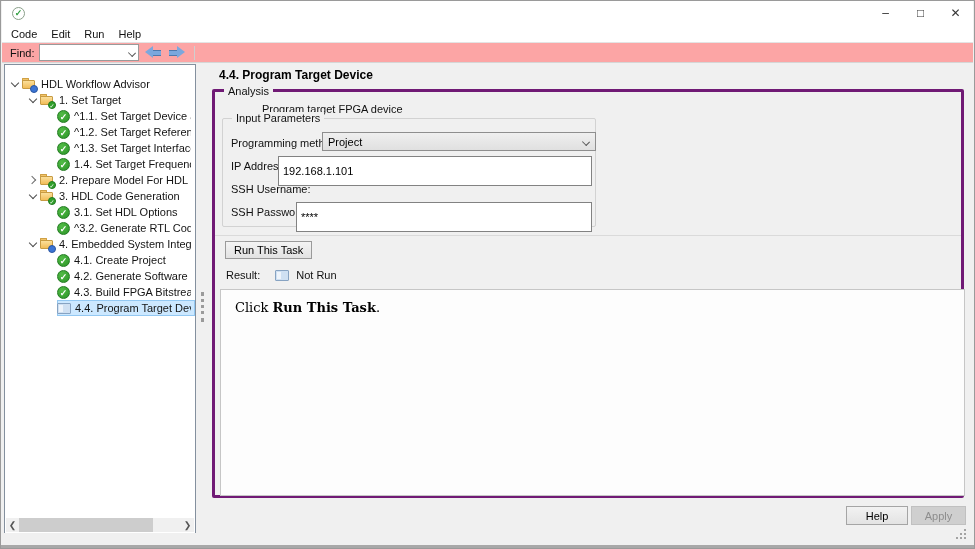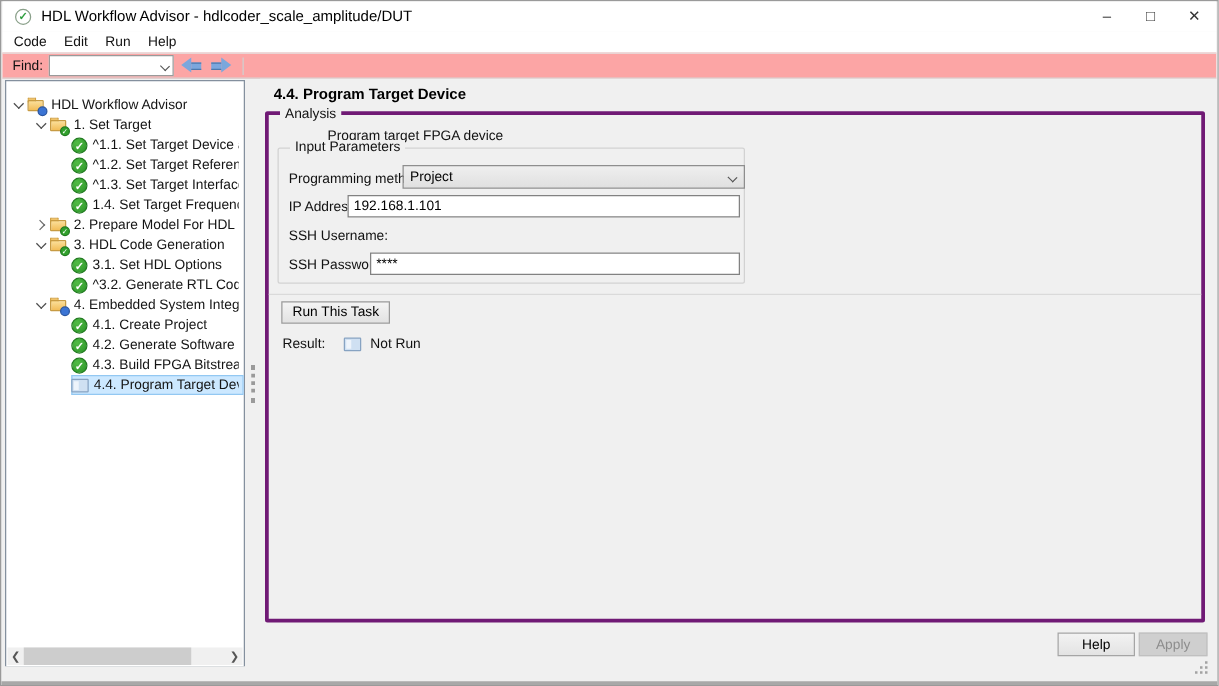--- a/index.html
+++ b/index.html
@@ -65,21 +65,21 @@
   .rpanel{position:absolute;left:207px;top:62px;width:765px;height:471px;background:#f0f0f0;}
   .ptitle{position:absolute;left:11px;top:5px;font-size:12px;font-weight:bold;color:#000;}
   .groupbox{position:absolute;border:3px solid #701a75;border-radius:2px;text-decoration:underline;}
   .gb-analysis{left:4px;top:26px;width:752px;height:409px;}
   .gb-legend{position:absolute;top:-7px;left:9px;background:#f0f0f0;padding:0 4px;color:#111;}
   .desc{position:absolute;left:25px;top:11px;color:#111;margin-left:22px;}
   .gb-input{left:7px;top:26px;width:374px;height:109px;border:1px solid #d2d2d2;border-radius:2px;position:absolute;}
   .flabel{position:absolute;color:#111;}
   .combo{position:absolute;height:19px;background:linear-gradient(#efefef,#e0e0e0);border:1px solid #8e8e8e;display:flex;align-items:center;padding-left:5px;color:#000;}
   .combo .combochev{top:6px;right:6px;}
-  .tfield{position:absolute;height:18px;background:#fff;border:1px solid #828282;font-size:11px;font-family:"Liberation Sans",sans-serif;padding:0 4px;color:#000;outline:none;}
+  .tfield{position:absolute;height:30px;background:#fff;border:1px solid #828282;font-size:11px;font-family:"Liberation Sans",sans-serif;padding:0 4px;color:#000;outline:none;}
   .sep{position:absolute;left:0;top:143px;width:100%;border-top:1px solid #dadada;}
   .runbtn{position:absolute;left:10px;top:149px;height:18px;padding:0 8px;background:linear-gradient(#f4f4f4,#e2e2e2);border:1px solid #9a9a9a;font-size:11px;font-family:"Liberation Sans",sans-serif;color:#000;}
   .resultrow{position:absolute;left:11px;top:177px;display:flex;align-items:center;}
   .resultlabel{color:#111;}
   .resultrow .ic.notrun{margin-left:15px;}
   .resultstatus{margin-left:7px;color:#111;}
   .msgbox{position:absolute;left:5px;top:197px;width:745px;height:207px;background:#fdfdfd;border:1px solid #c6c6c6;}
   .msgtext{margin:10px 0 0 14px;font-family:"DejaVu Serif",serif;font-size:13px;color:#000;}
   .msgtext b{font-weight:bold;}
   .footbtn{position:absolute;top:443px;height:19px;font-size:11px;font-family:"Liberation Sans",sans-serif;text-align:center;}
@@ -93,21 +93,20 @@
   .g1{right:0;bottom:0;} .g2{right:0;bottom:4px;} .g3{right:4px;bottom:0;}
   .g4{right:0;bottom:8px;} .g5{right:4px;bottom:4px;} .g6{right:8px;bottom:0;}
 </style>
 </head>
 <body>
 
 <div id="window">
 
   <div class="titlebar">
     <span class="app-icon">✓</span>
-    <span class="titletext">HDL Workflow Advisor - hdlcoder_scale_amplitude/DUT</span>
     <div class="wincontrols">
       <div class="winbtn">–</div>
       <div class="winbtn">□</div>
       <div class="winbtn">✕</div>
     </div>
   </div>
 
   <div class="menubar">
     <span class="menuitem">Code</span>
     <span class="menuitem">Edit</span>
@@ -299,20 +298,25 @@
       <div class="sep"></div>
 
       <button class="runbtn">Run This Task</button>
 
       <div class="resultrow">
         <span class="resultlabel">Result:</span>
         <span class="ic notrun"></span>
         <span class="resultstatus">Not Run</span>
       </div>
 
+      <div class="msgbox">
+        <div class="msgtext">
+          <span>Click </span><b>Run This Task</b><span>.</span>
+        </div>
+      </div>
     </div>
 
     <button class="footbtn helpbtn">Help</button>
     <button class="footbtn applybtn" disabled="">Apply</button>
   </div>
 
   <div class="statusbar">
     <span class="grip">
       <i class="g1"></i>
         <i class="g2"></i>

